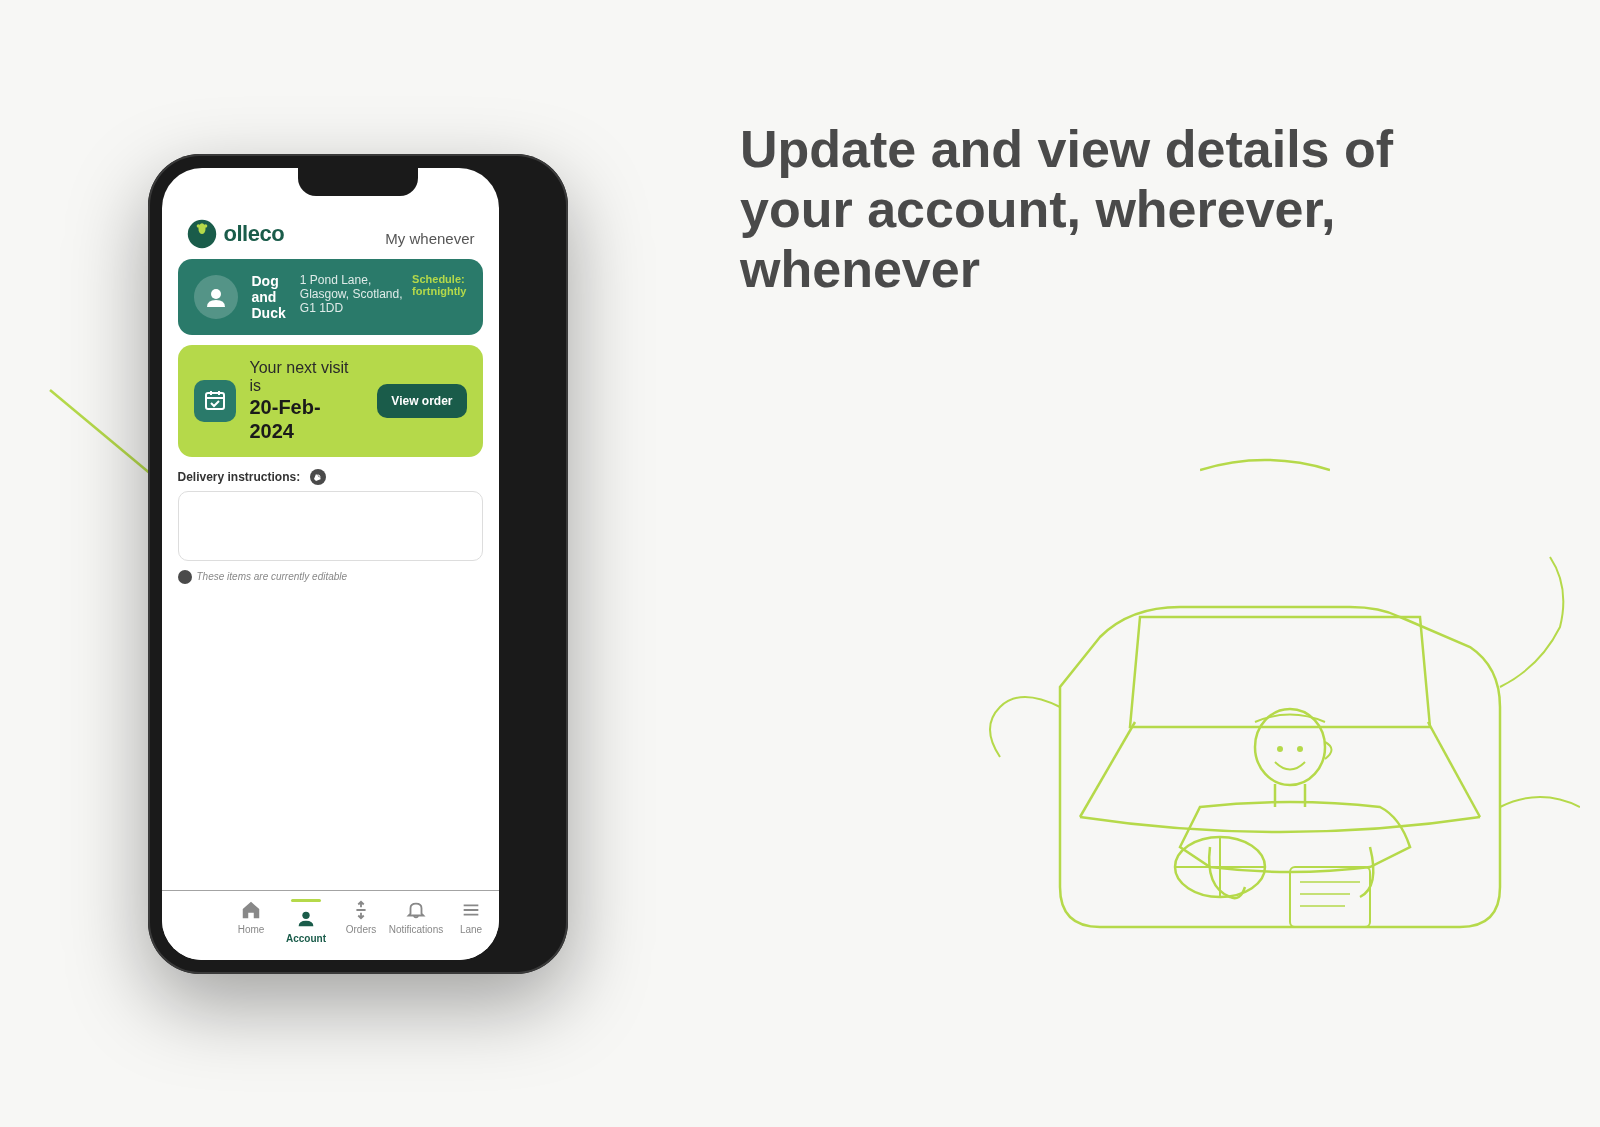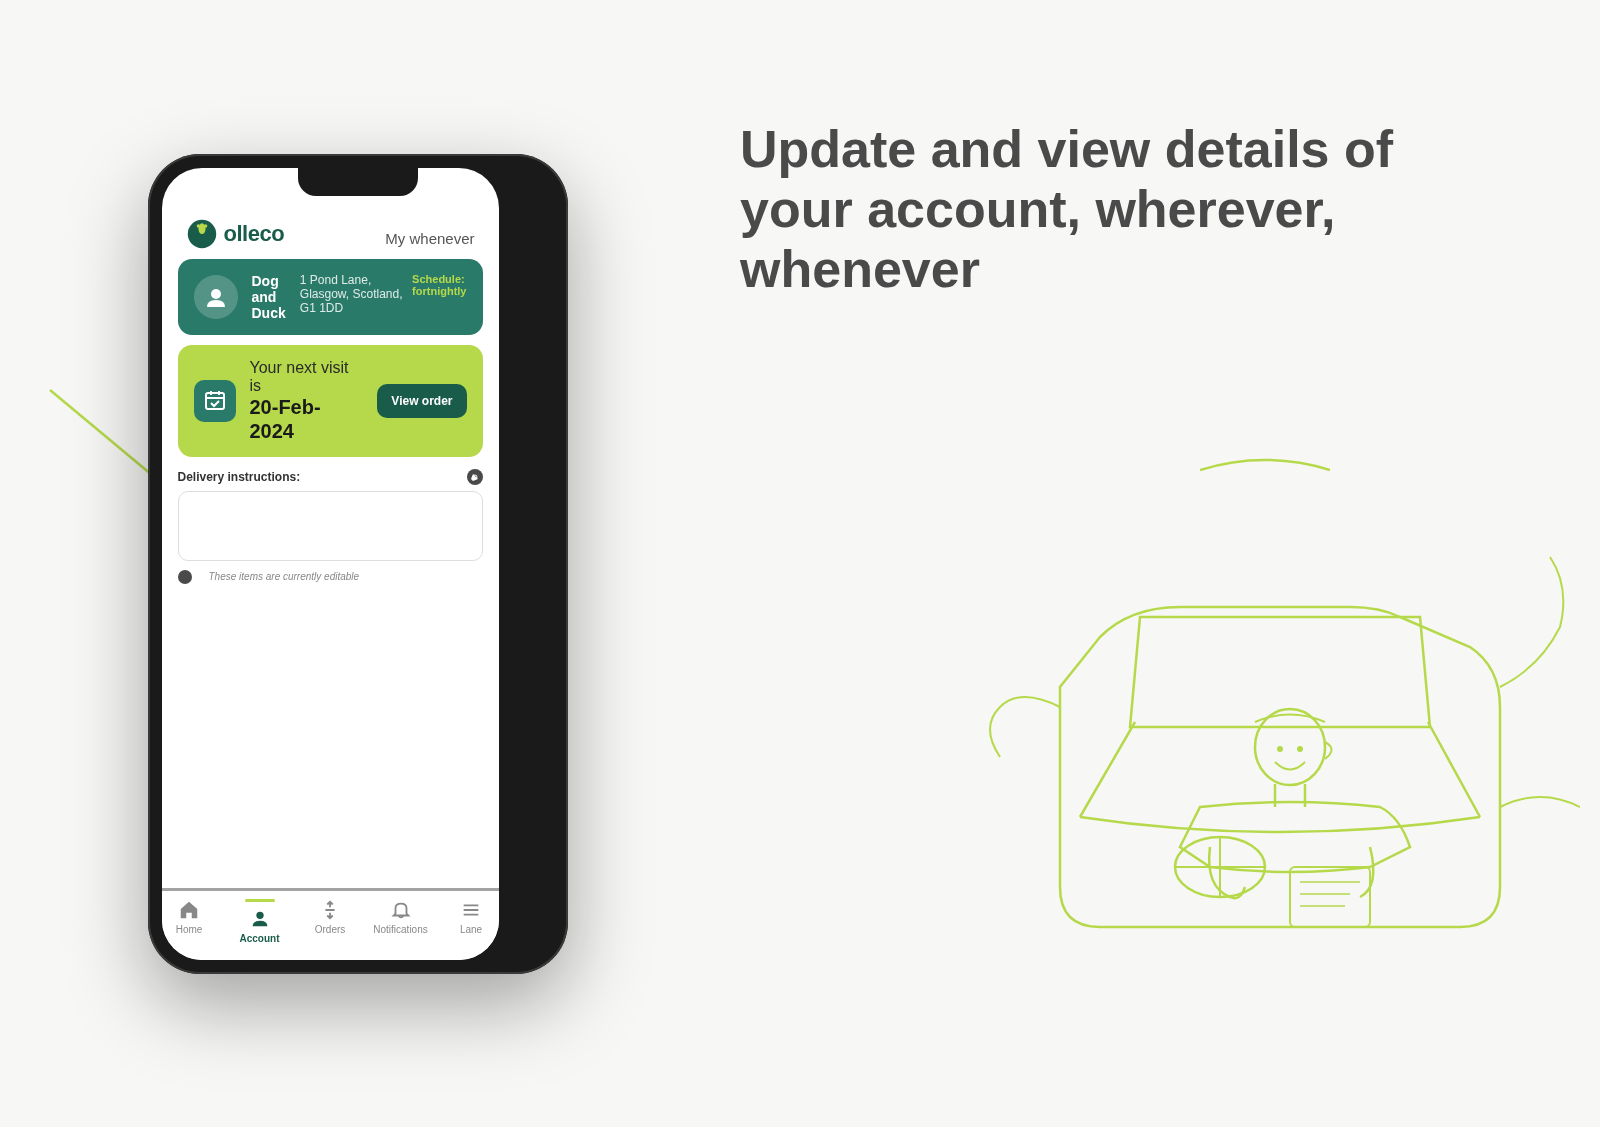--- a/index.html
+++ b/index.html
@@ -254,21 +254,20 @@
     }
 
     .delivery-label {
       font-size: 12px;
       font-weight: 600;
       color: #333;
       display: flex;
       align-items: center;
       gap: 10px;
       margin-bottom: 6px;
-      justify-content: space-between;
     }
 
     .edit-icon {
       width: 16px;
       height: 16px;
       background: #4a4a4a;
       border-radius: 50%;
       display: flex;
       align-items: center;
       justify-content: center;
@@ -287,21 +286,21 @@
       border-radius: 10px;
       padding: 8px;
       font-size: 12px;
       resize: none;
       outline: none;
     }
 
     .editable-note {
       display: flex;
       align-items: center;
-      gap: 17px;
+      gap: 5px;
       margin-top: 5px;
     }
 
     .editable-note-icon {
       width: 14px;
       height: 14px;
       background: #4a4a4a;
       border-radius: 50%;
       flex-shrink: 0;
     }
@@ -343,24 +342,24 @@
       font-size: 13px;
       font-weight: 600;
       text-align: center;
       cursor: pointer;
       width: 100%;
     }
 
     
     .bottom-nav {
       background: white;
-      border-top: 3px solid #a3a3a3;
+      border-top: 1px solid #a3a3a3;
       display: flex;
       align-items: flex-start;
-      justify-content: space-between;
+      justify-content: flex-end;
       padding: 8px 0 16px;
       margin-top: auto;
     }
 
     .nav-item {
       display: flex;
       flex-direction: column;
       align-items: center;
       gap: 3px;
       min-width: 55px;

